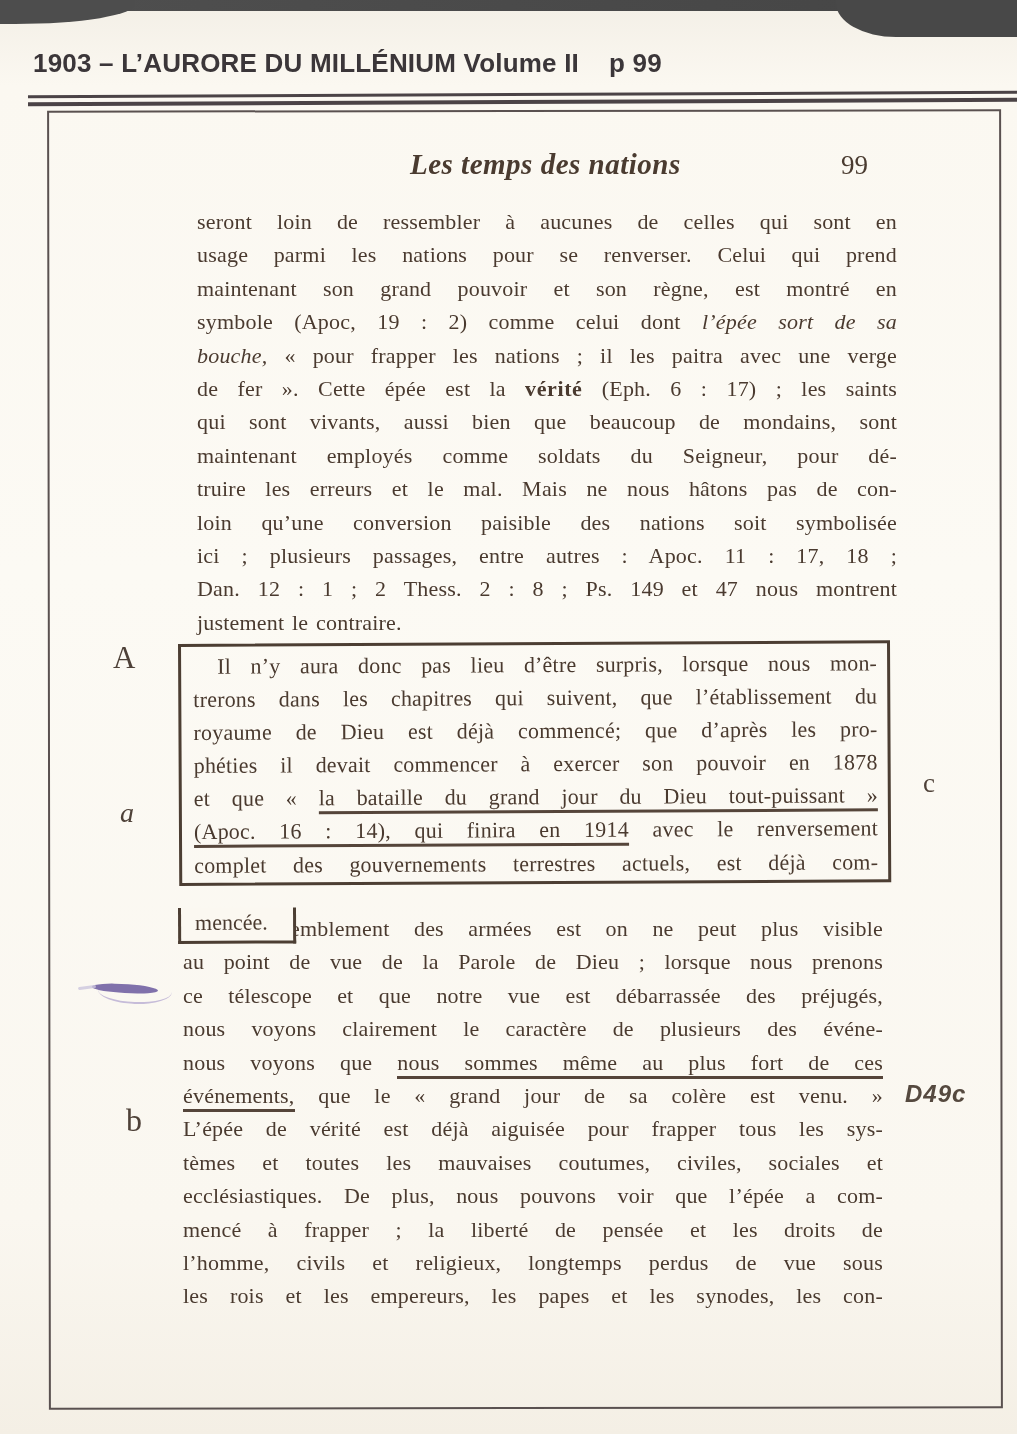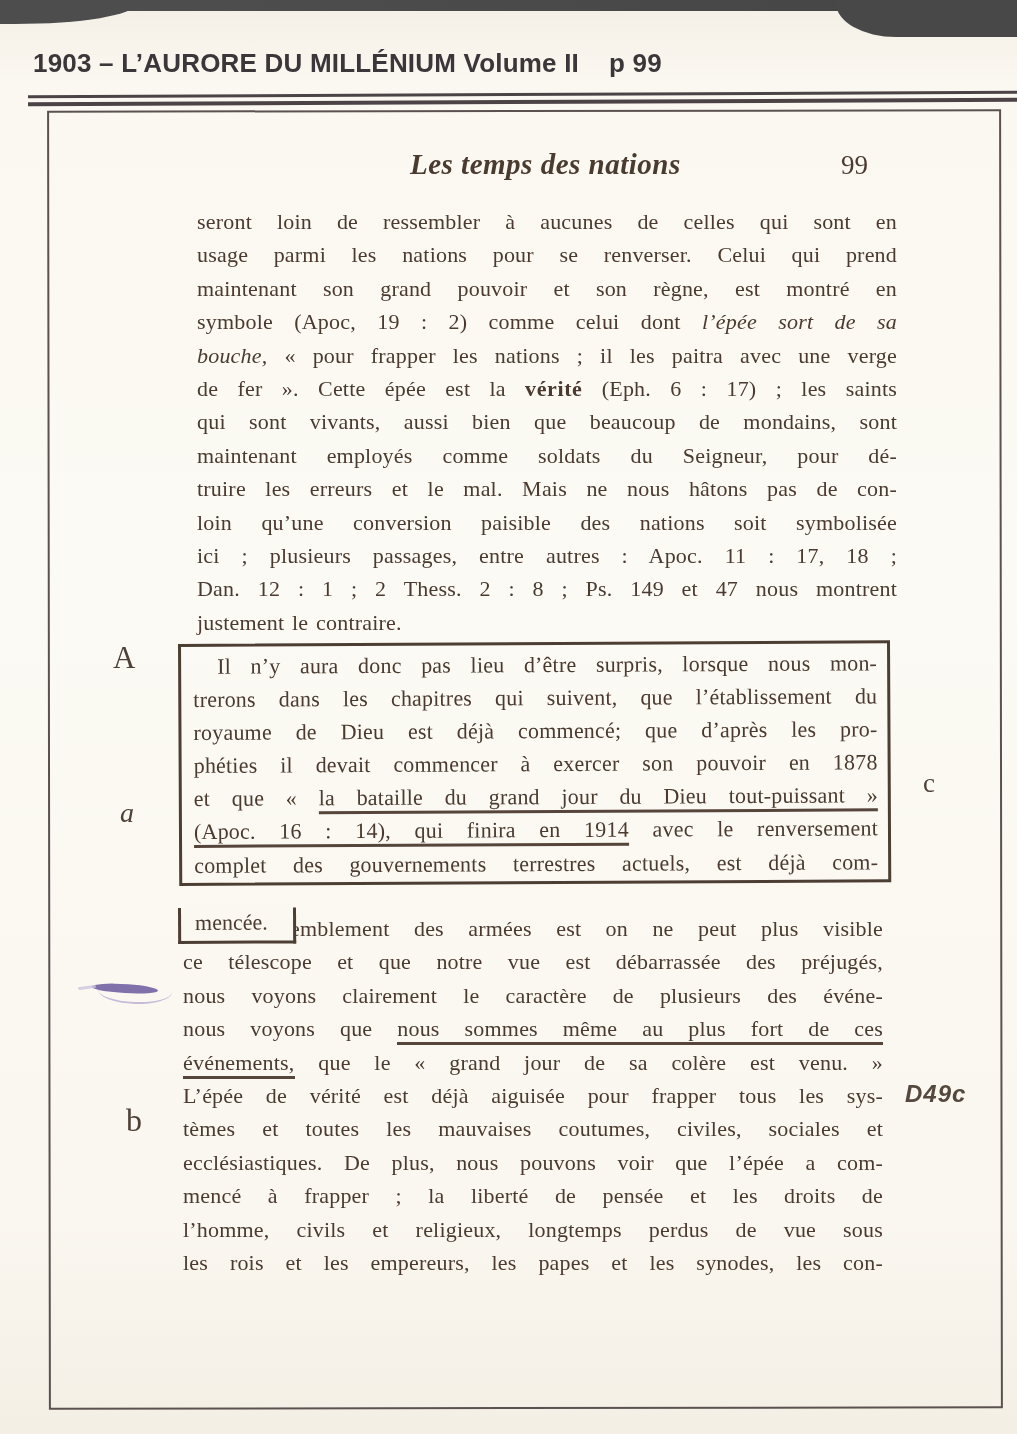--- a/index.html
+++ b/index.html
@@ -93,20 +93,21 @@
       <div class="tline"><span>royaume de Dieu est déjà commencé;  que d’après les pro-</span></div>
       <div class="tline"><span>phéties il devait commencer à exercer son pouvoir en 1878</span></div>
       <div class="tline"><span>et que « </span><span class="ul">la bataille du grand jour du Dieu tout-puissant »</span></div>
       <div class="tline"><span class="ul">(Apoc. 16 : 14), qui finira en 1914</span><span> avec le renversement</span></div>
       <div class="tline"><span>complet des gouvernements terrestres actuels,  est déjà com-</span></div>
     </div>
   <div class="box-tail">mencée.</div>
 
   <div class="body-text para3" id="para3">
       <div class="tline ind"><span>Le rassemblement des armées est  on ne peut plus visible</span></div>
+      <div class="tline"><span>au point de vue de la Parole de Dieu ; lorsque nous prenons</span></div>
       <div class="tline"><span>ce télescope et que notre vue est débarrassée des préjugés,</span></div>
       <div class="tline"><span>nous voyons clairement le caractère de plusieurs des événe-</span></div>
       <div class="tline"><span>nous voyons que </span><span class="ul">nous sommes même au plus fort de ces</span></div>
       <div class="tline"><span class="ul">événements,</span><span> que le « grand jour de sa colère est venu. »</span></div>
       <div class="tline"><span>L’épée de vérité est déjà aiguisée pour frapper tous les sys-</span></div>
       <div class="tline"><span>tèmes et toutes les mauvaises coutumes, civiles, sociales et</span></div>
       <div class="tline"><span>ecclésiastiques. De plus, nous pouvons voir que l’épée a com-</span></div>
       <div class="tline"><span>mencé à frapper ;  la liberté de pensée et les droits de</span></div>
       <div class="tline"><span>l’homme, civils et religieux,  longtemps perdus de vue sous</span></div>
       <div class="tline"><span>les rois et les empereurs,  les papes et les synodes, les con-</span></div>

